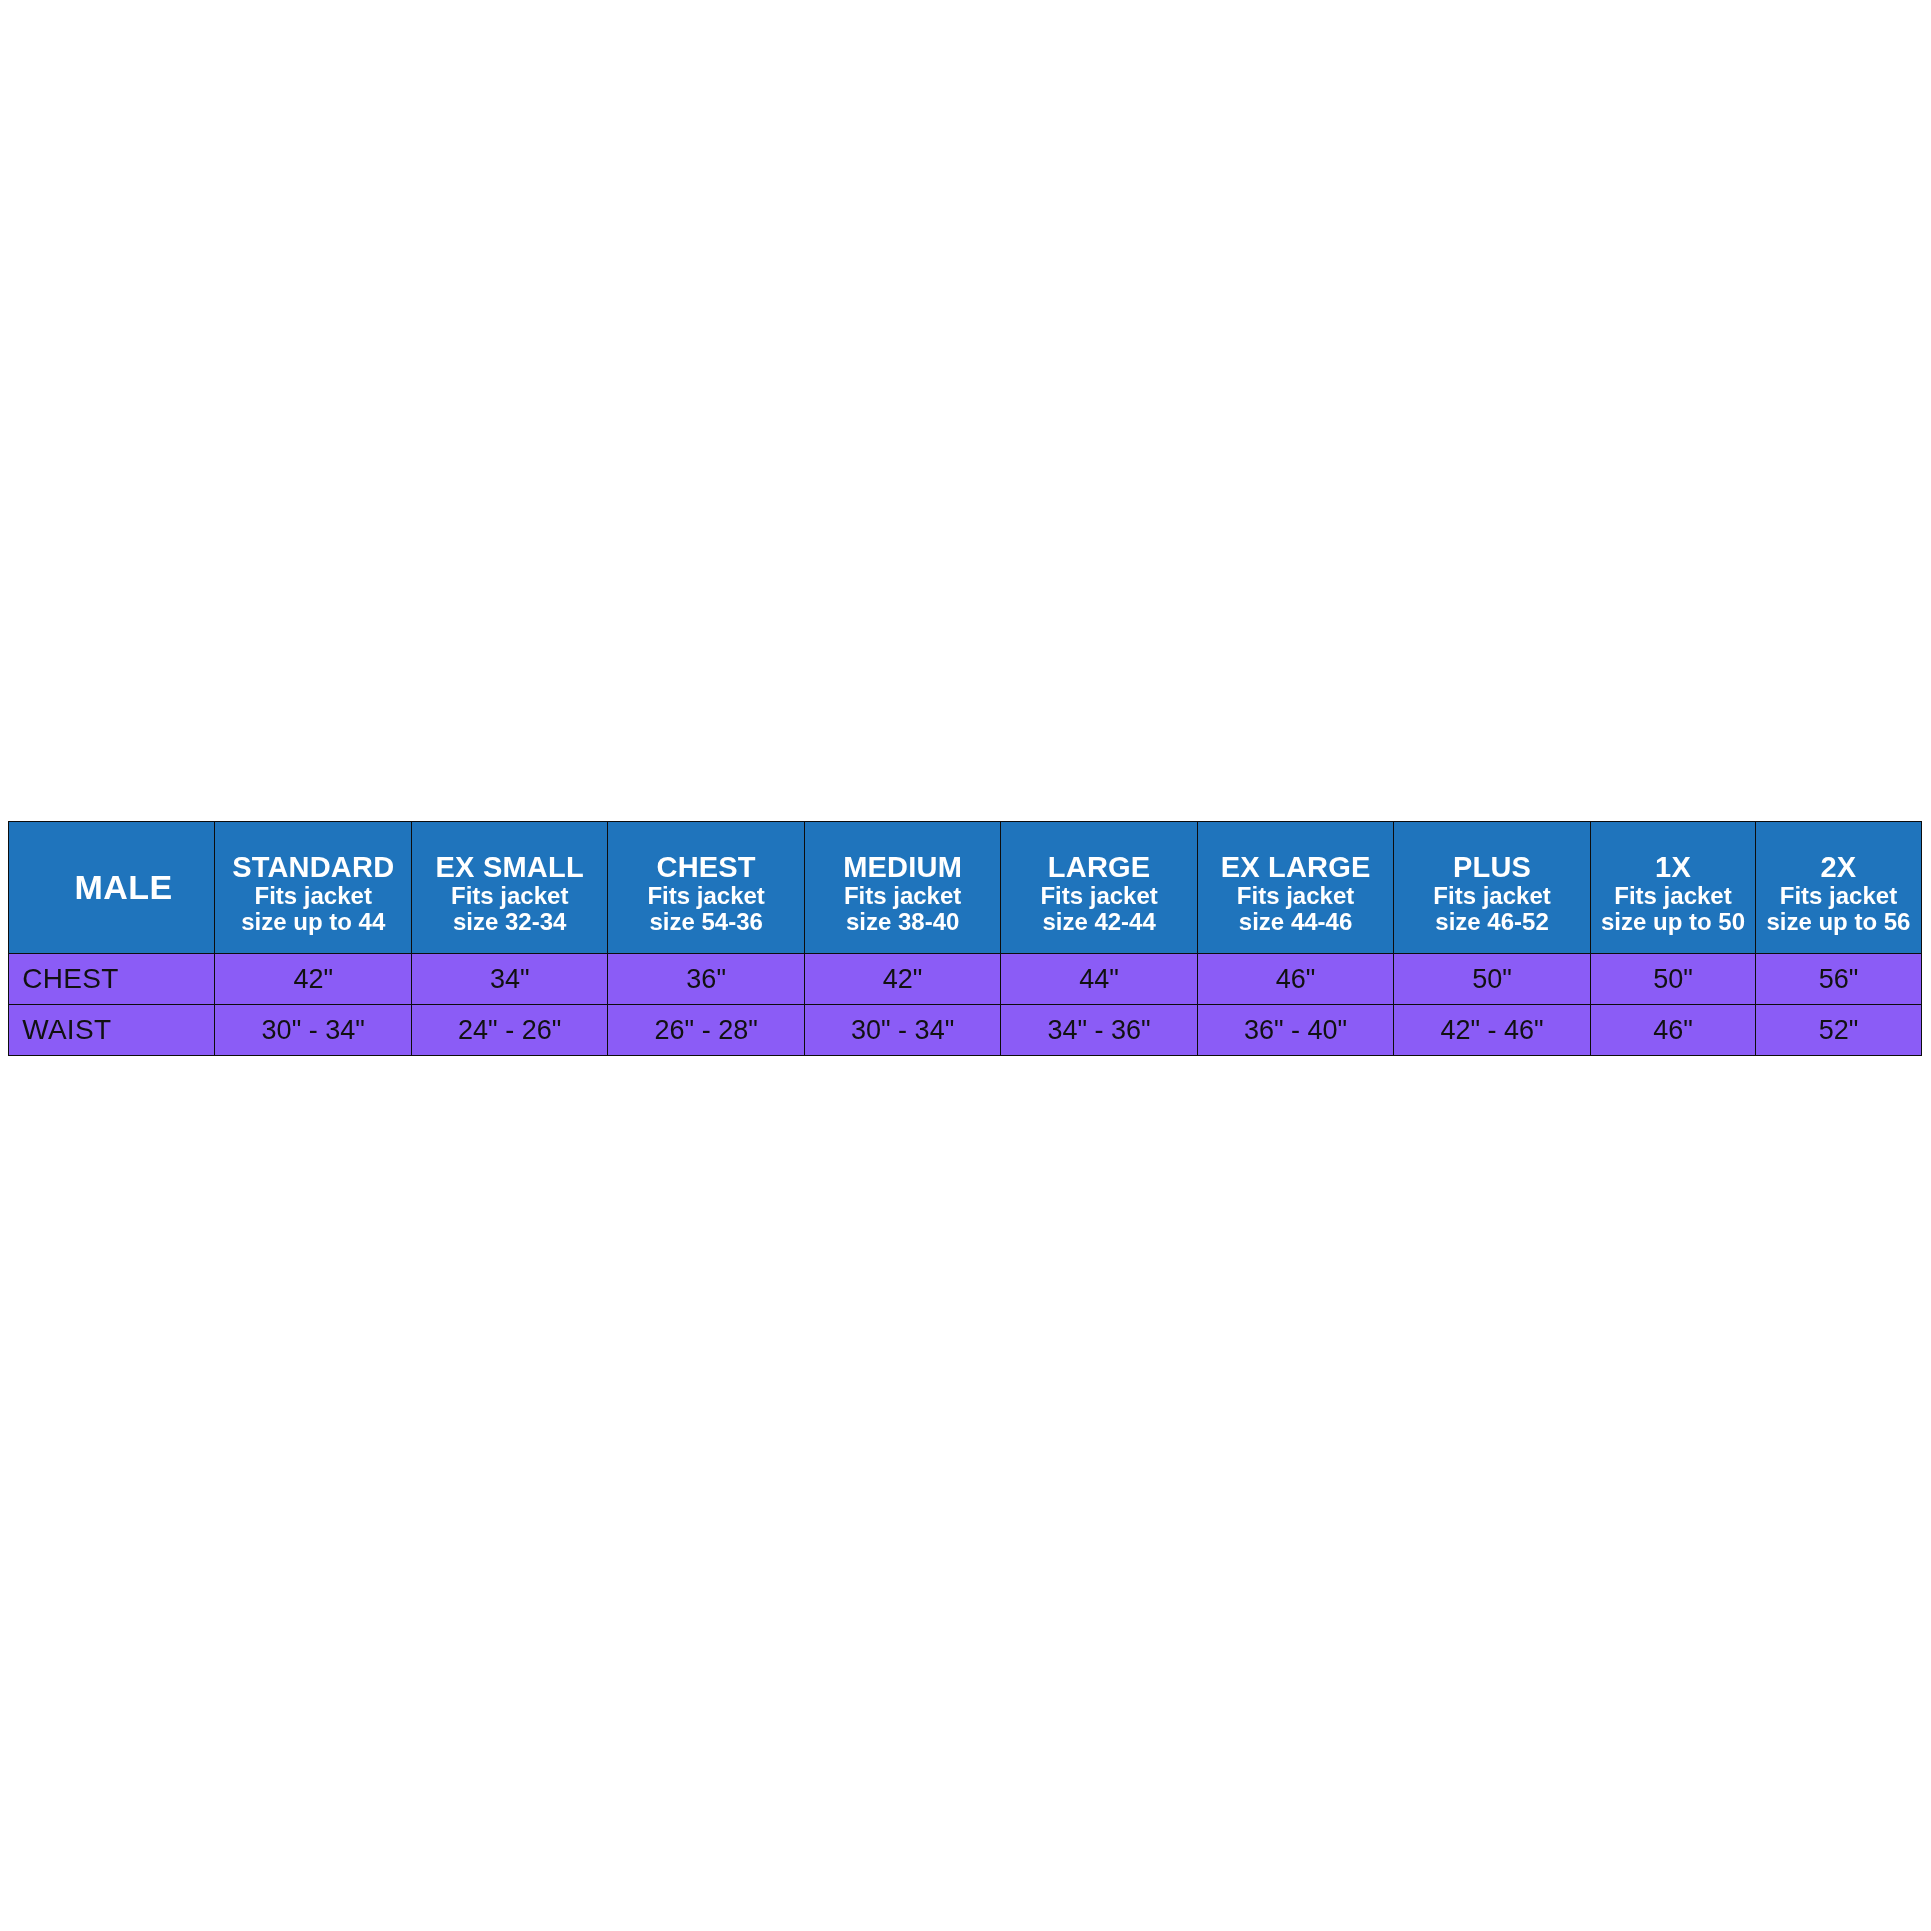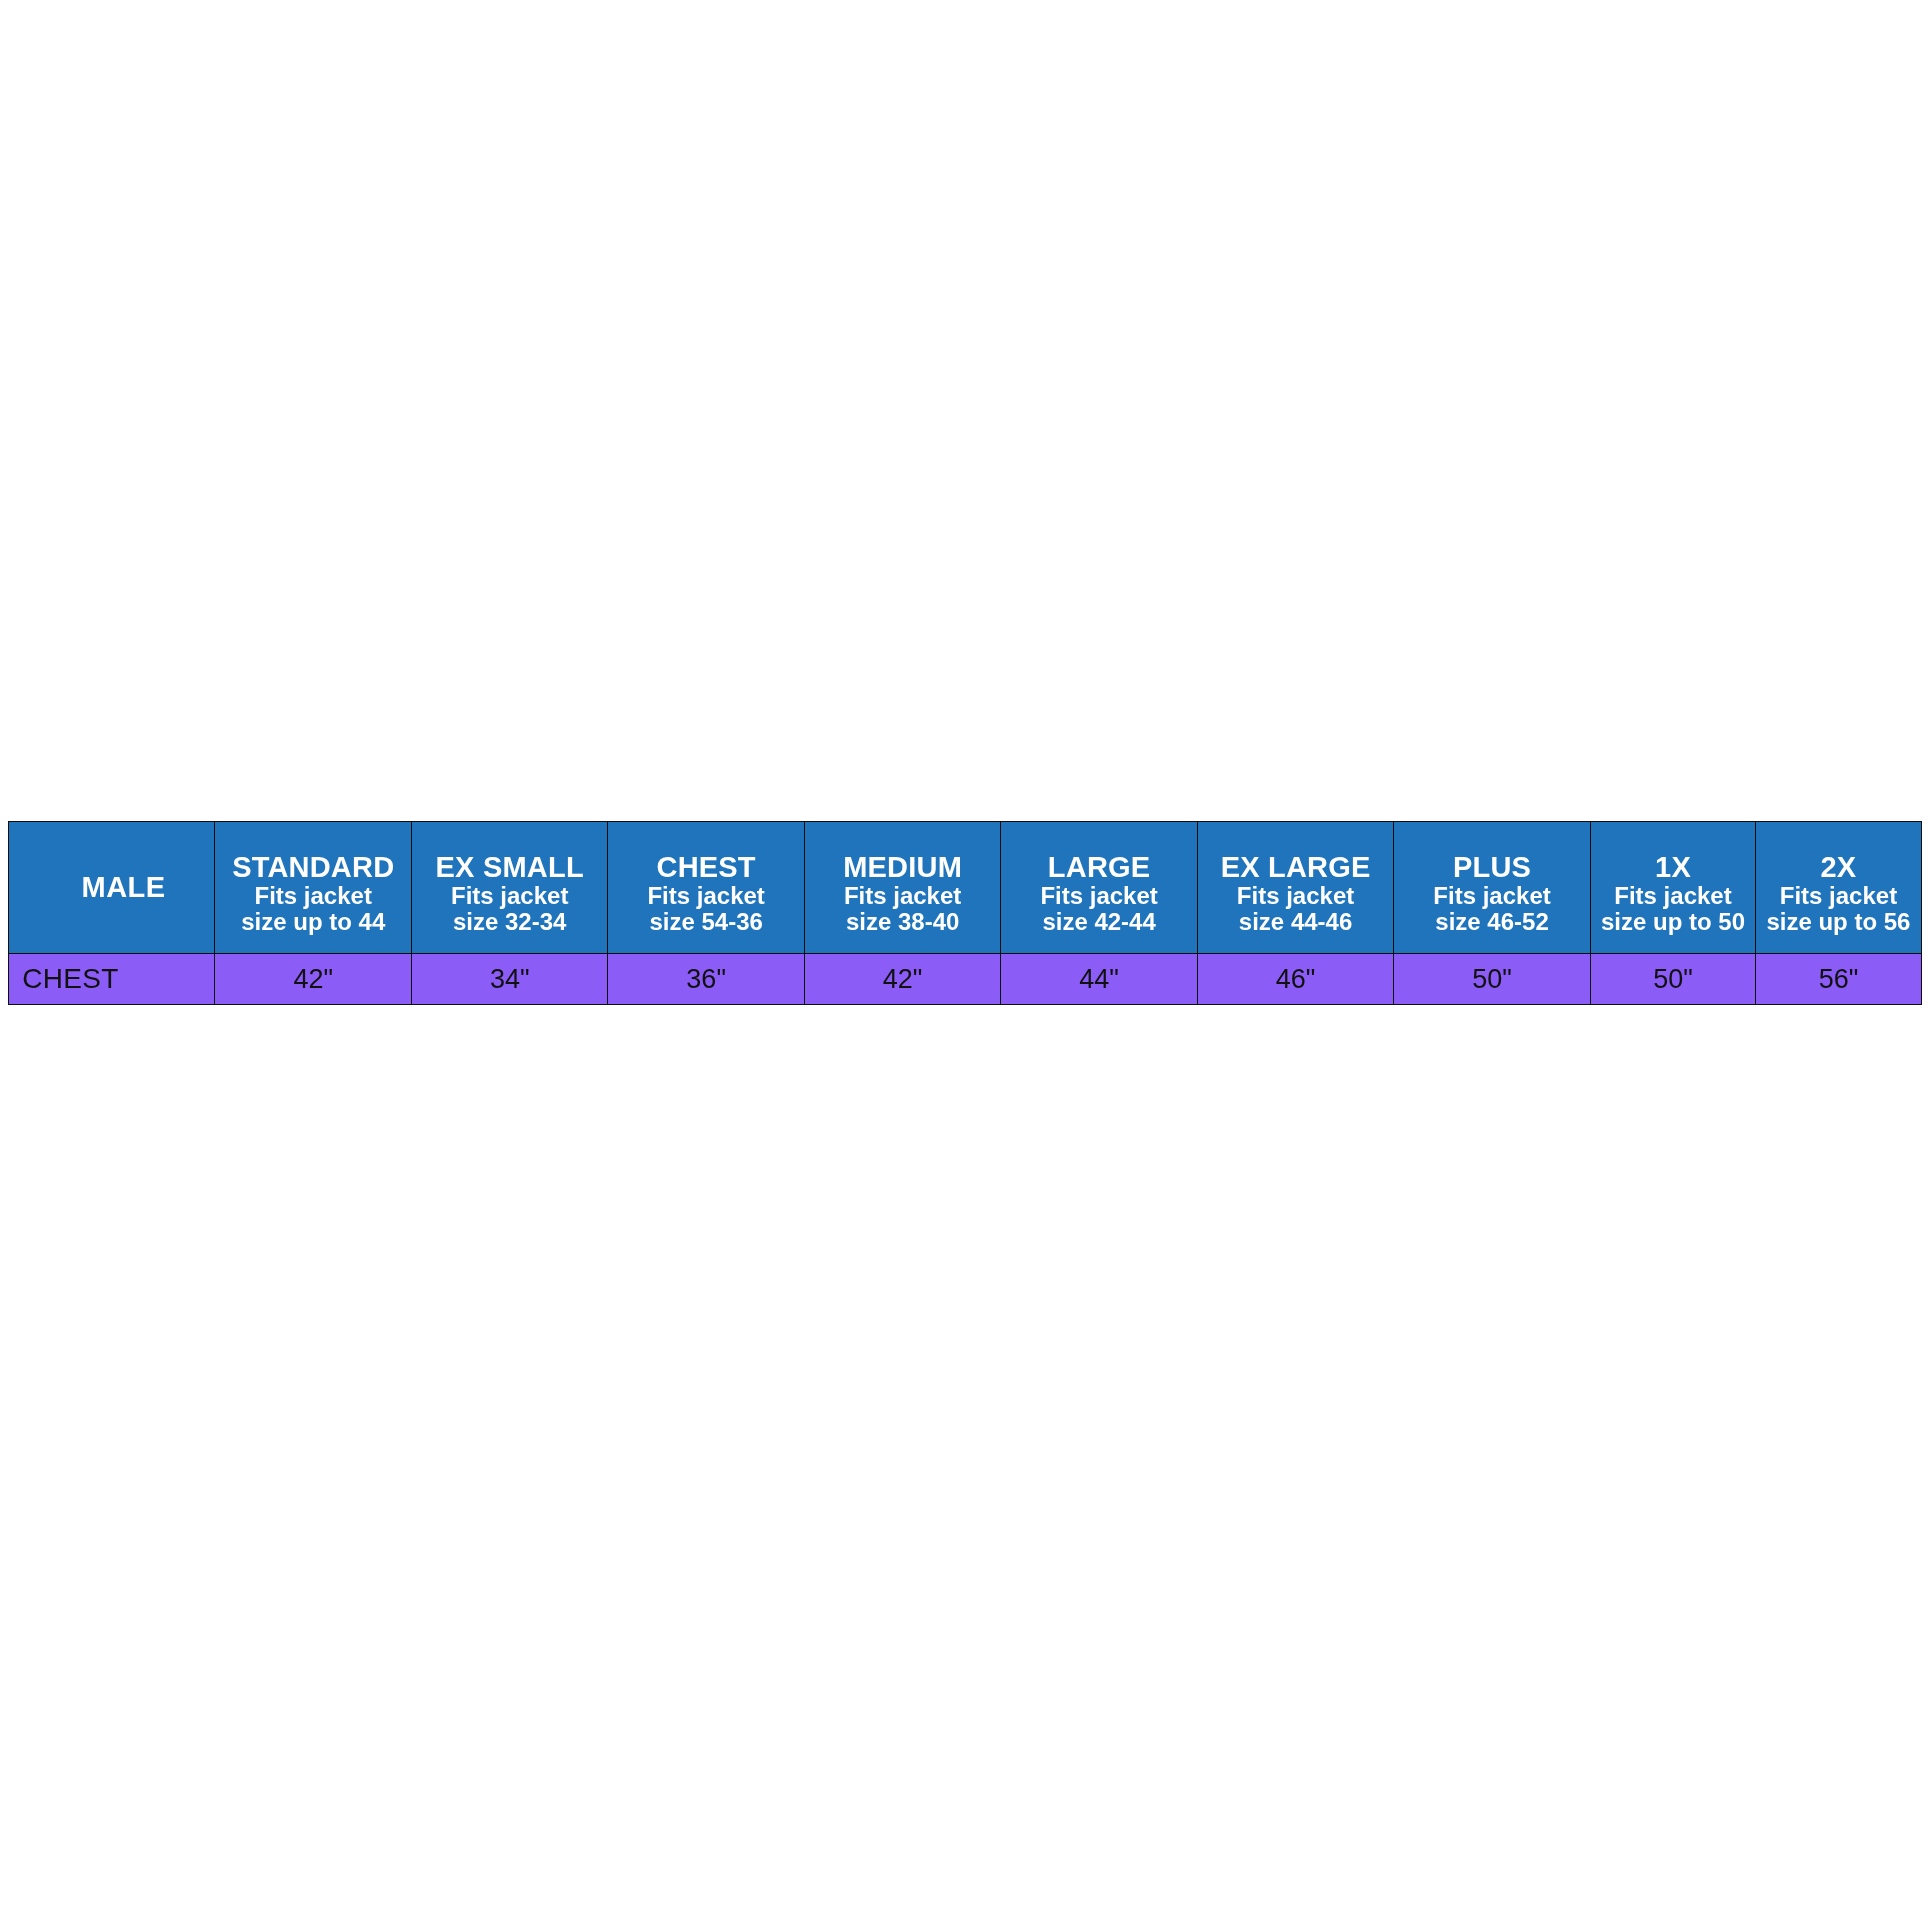--- a/index.html
+++ b/index.html
@@ -44,21 +44,21 @@
     vertical-align: middle;
     text-align: center;
     line-height: 1.04;
     padding: 1.9px 3.9px;
   }
   thead th.corner-head {
     text-align: center;
   }
   .corner-label {
     display: block;
-    font-size: 29px;
+    font-size: 34px;
     font-weight: bold;
     letter-spacing: 0.5px;
     padding-left: 24px;
   }
   .size-name {
     display: block;
     font-size: 29px;
     font-weight: bold;
     letter-spacing: 0.2px;
     white-space: nowrap;
@@ -181,17 +181,29 @@
         <td>34"</td>
         <td>36"</td>
         <td>42"</td>
         <td>44"</td>
         <td>46"</td>
         <td>50"</td>
         <td>50"</td>
         <td>56"</td>
       </tr>
 
+      <tr>
+        <td class="row-label">WAIST</td>
+        <td>30" - 34"</td>
+        <td>24" - 26"</td>
+        <td>26" - 28"</td>
+        <td>30" - 34"</td>
+        <td>34" - 36"</td>
+        <td>36" - 40"</td>
+        <td>42" - 46"</td>
+        <td>46"</td>
+        <td>52"</td>
+      </tr>
 
     </tbody>
   </table>
 </div>
 
 
 </body></html>

